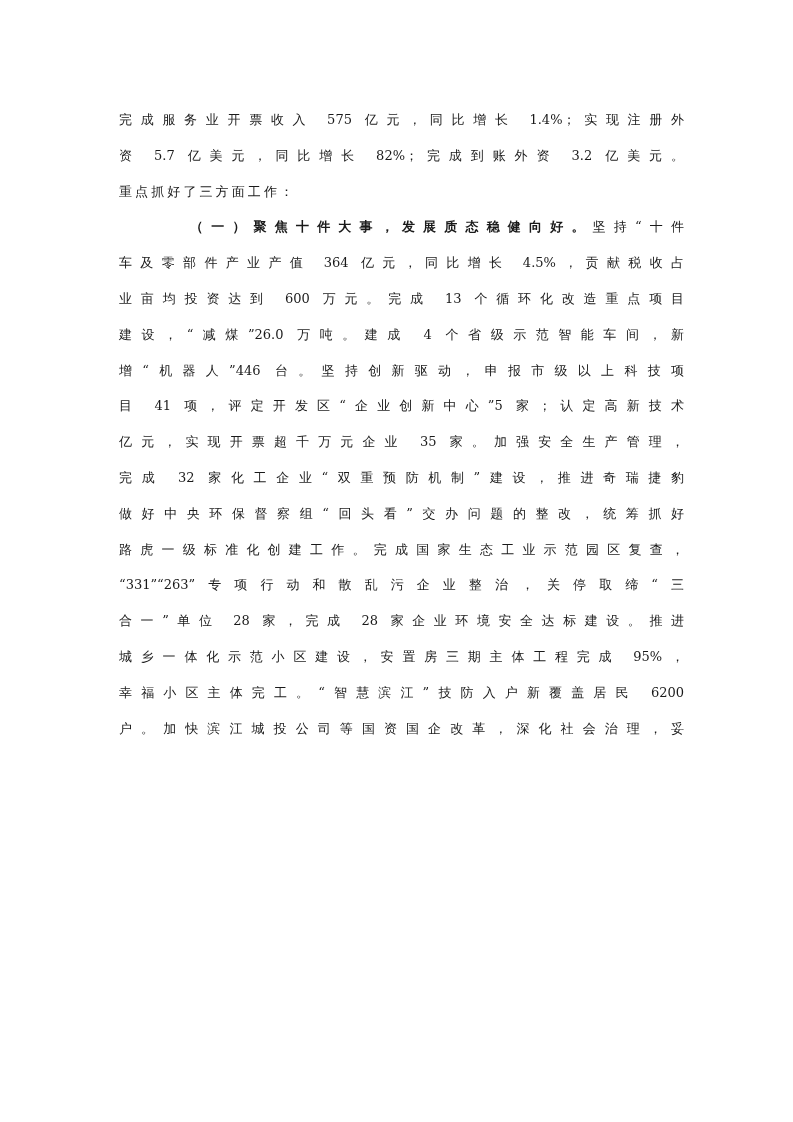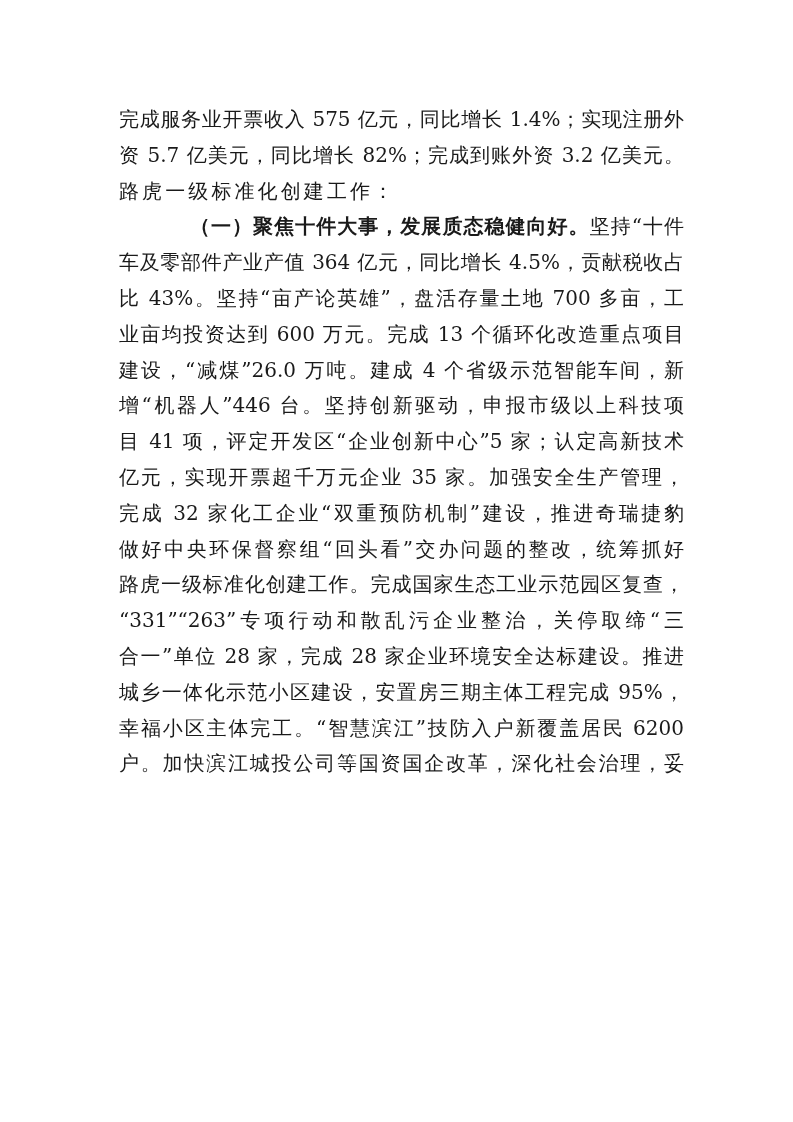--- a/index.html
+++ b/index.html
@@ -1,43 +1,42 @@
 <!DOCTYPE html>
 <html><head>
   <meta charset="utf-8">
   <style>
     html, body { margin: 0; padding: 0; background: #ffffff; }
     body { width: 793px; height: 1122px; position: relative; overflow: hidden; }
     .page {
       position: absolute; left: 119px; top: 102px; width: 565px;
       font-family: "DejaVu Serif", "Liberation Serif", serif;
       color: #1a1a1a;
-      font-size: 20px;
+      font-size: 13px;
       line-height: 35.8px;
     }
     .line {
       white-space: nowrap;
       letter-spacing: 3.1px;
       height: 35.8px;
       display: block;
     }
     .line.justify { text-align: justify; text-align-last: justify; letter-spacing: 0; }
     .indent { padding-left: 35px; }
     .bold { font-weight: bold; margin-left: 36px; }
   </style>
 </head>
 <body>
 
 <div class="page">
   <span class="line justify">完成服务业开票收入 575 亿元，同比增长 1.4%；实现注册外</span>
   <span class="line justify">资 5.7 亿美元，同比增长 82%；完成到账外资 3.2 亿美元。</span>
-  <span class="line">路虎一级标准化创建工作：</span>
+  <span class="line">重点抓好了三方面工作：</span>
   <span class="line justify indent"><span class="bold">（一）聚焦十件大事，发展质态稳健向好。</span><span>坚持“十件</span></span>
   <span class="line justify">车及零部件产业产值 364 亿元，同比增长 4.5%，贡献税收占</span>
-  <span class="line justify">比 43%。坚持“亩产论英雄”，盘活存量土地 700 多亩，工</span>
   <span class="line justify">业亩均投资达到 600 万元。完成 13 个循环化改造重点项目</span>
   <span class="line justify">建设，“减煤”26.0 万吨。建成 4 个省级示范智能车间，新</span>
   <span class="line justify">增“机器人”446 台。坚持创新驱动，申报市级以上科技项</span>
   <span class="line justify">目 41 项，评定开发区“企业创新中心”5 家；认定高新技术</span>
   <span class="line justify">亿元，实现开票超千万元企业 35 家。加强安全生产管理，</span>
   <span class="line justify">完成 32 家化工企业“双重预防机制”建设，推进奇瑞捷豹</span>
   <span class="line justify">做好中央环保督察组“回头看”交办问题的整改，统筹抓好</span>
   <span class="line justify">路虎一级标准化创建工作。完成国家生态工业示范园区复查，</span>
   <span class="line justify">“331”“263”专项行动和散乱污企业整治，关停取缔“三</span>
   <span class="line justify">合一”单位 28 家，完成 28 家企业环境安全达标建设。推进</span>

